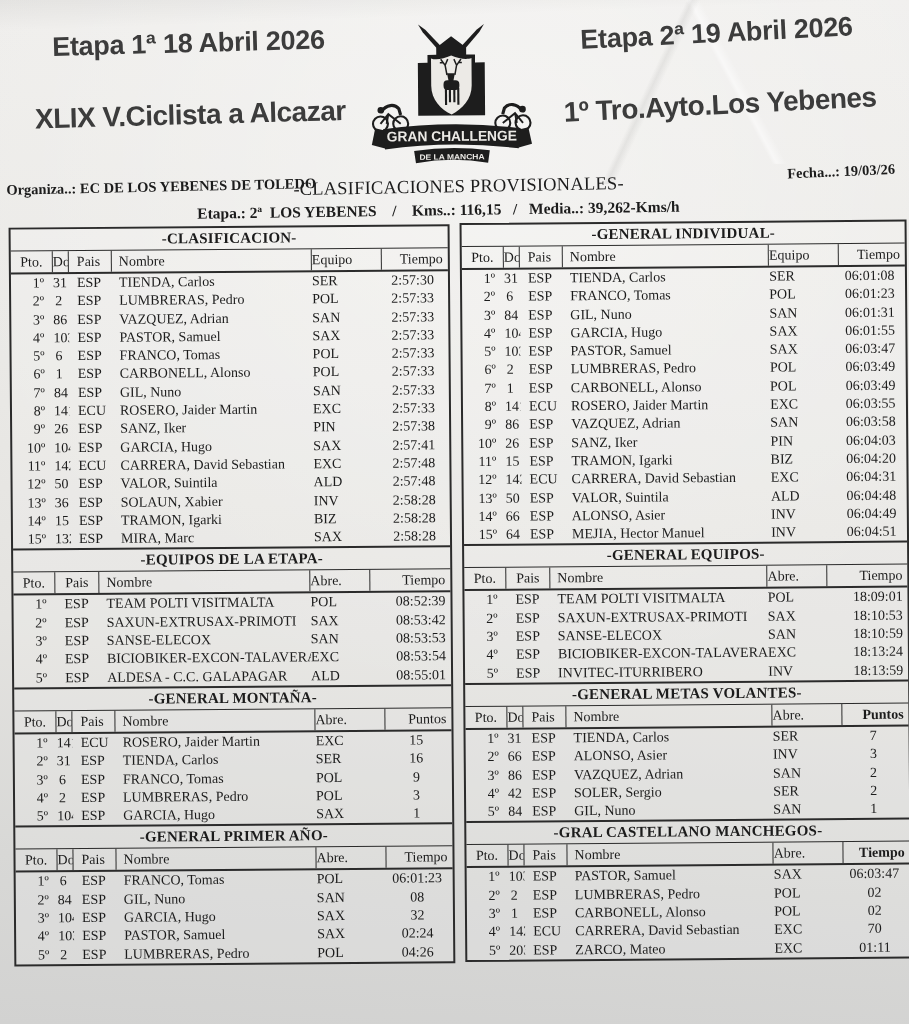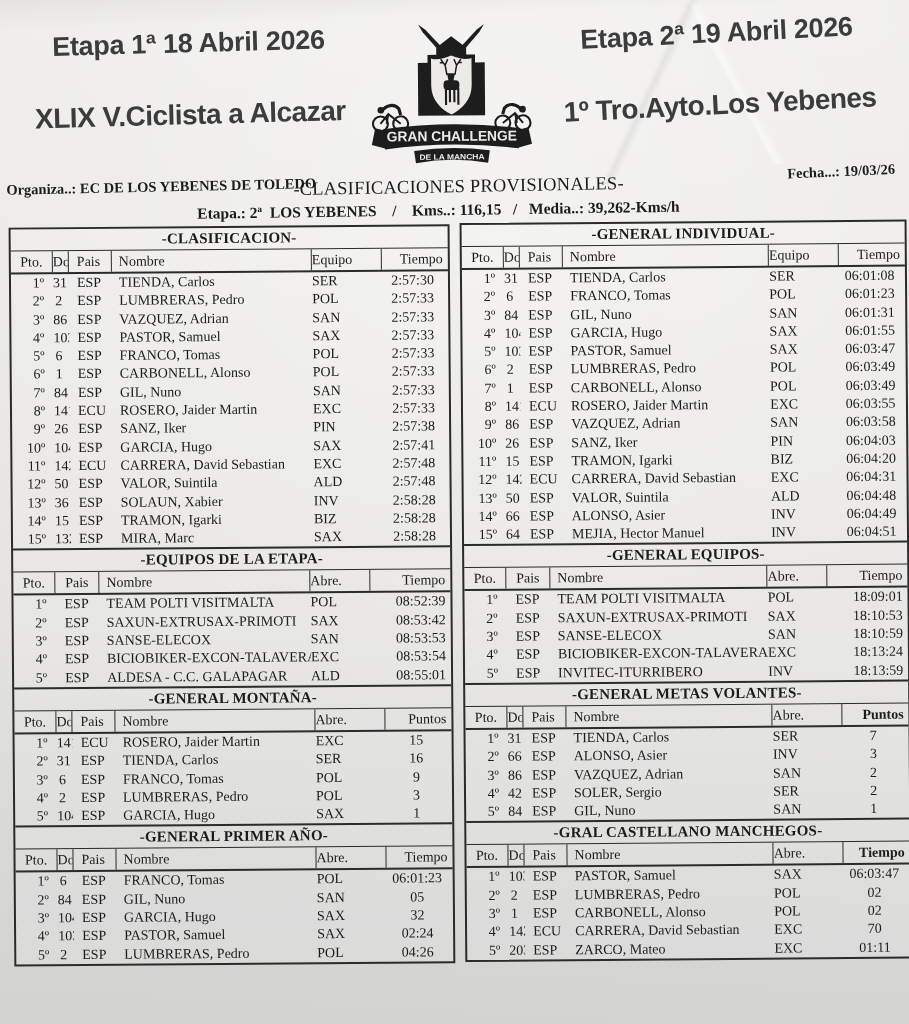--- a/index.html
+++ b/index.html
@@ -401,21 +401,21 @@
             <span class="cell c3">FRANCO, Tomas</span>
             <span class="cell c4">POL</span>
             <span class="cell c5">06:01:23</span>
           </div>
           <div class="trow">
             <span class="cell c0">2º</span>
             <span class="cell c1">84</span>
             <span class="cell c2">ESP</span>
             <span class="cell c3">GIL, Nuno</span>
             <span class="cell c4">SAN</span>
-            <span class="cell c5">05</span>
+            <span class="cell c5">08</span>
           </div>
           <div class="trow">
             <span class="cell c0">3º</span>
             <span class="cell c1">104</span>
             <span class="cell c2">ESP</span>
             <span class="cell c3">GARCIA, Hugo</span>
             <span class="cell c4">SAX</span>
             <span class="cell c5">32</span>
           </div>
           <div class="trow">

